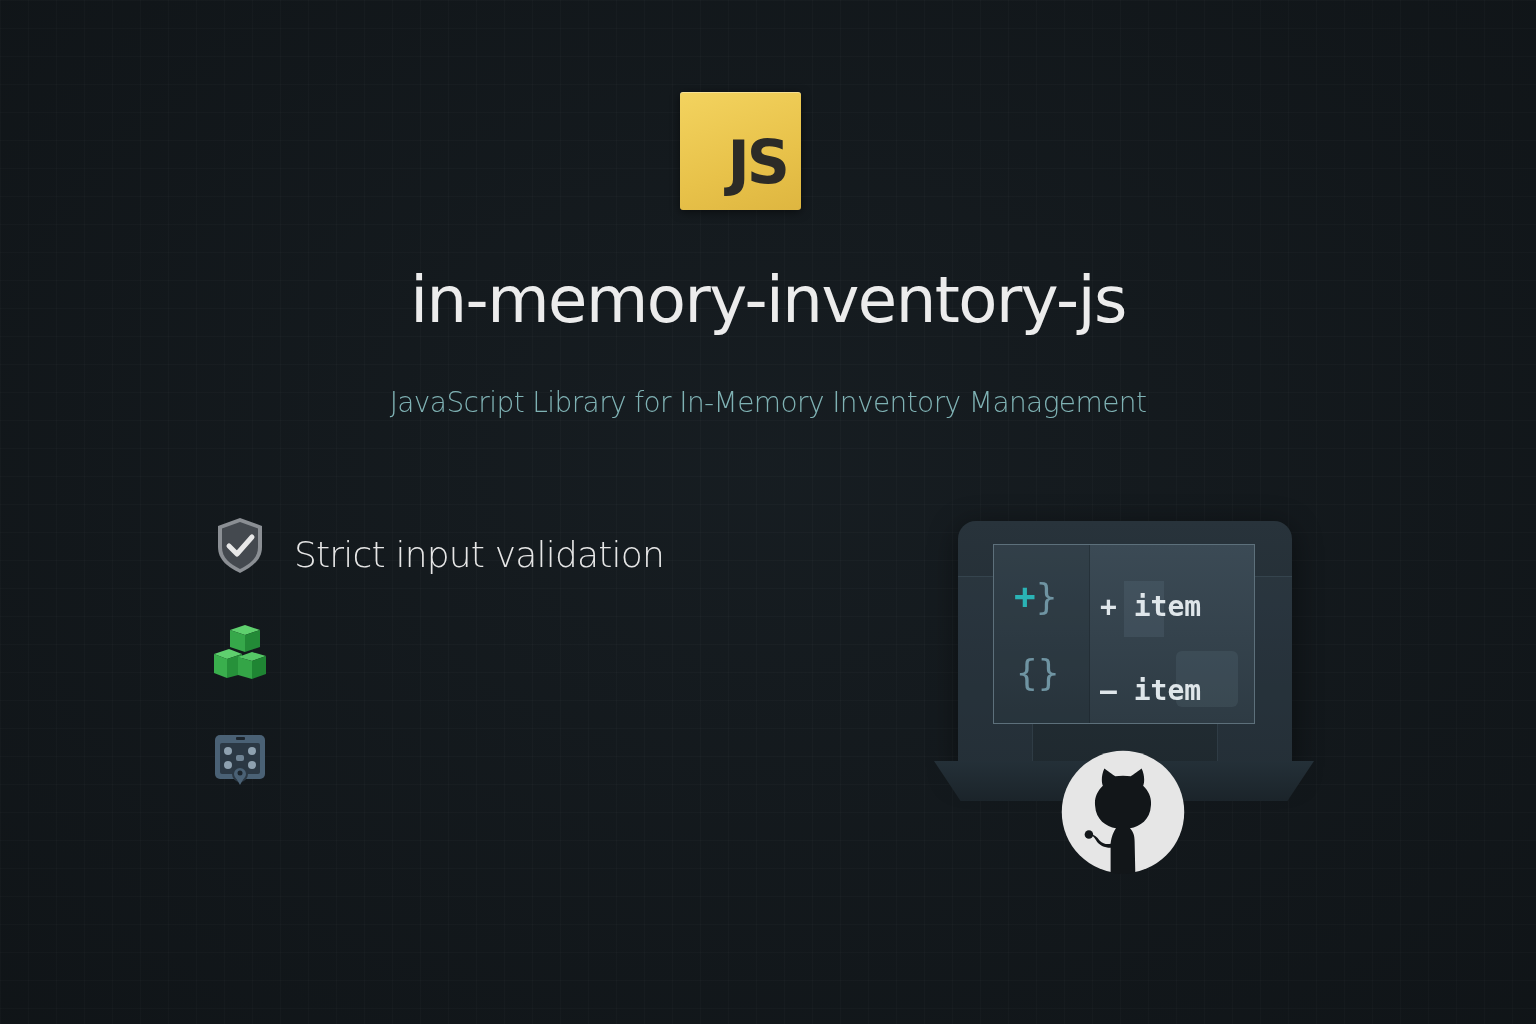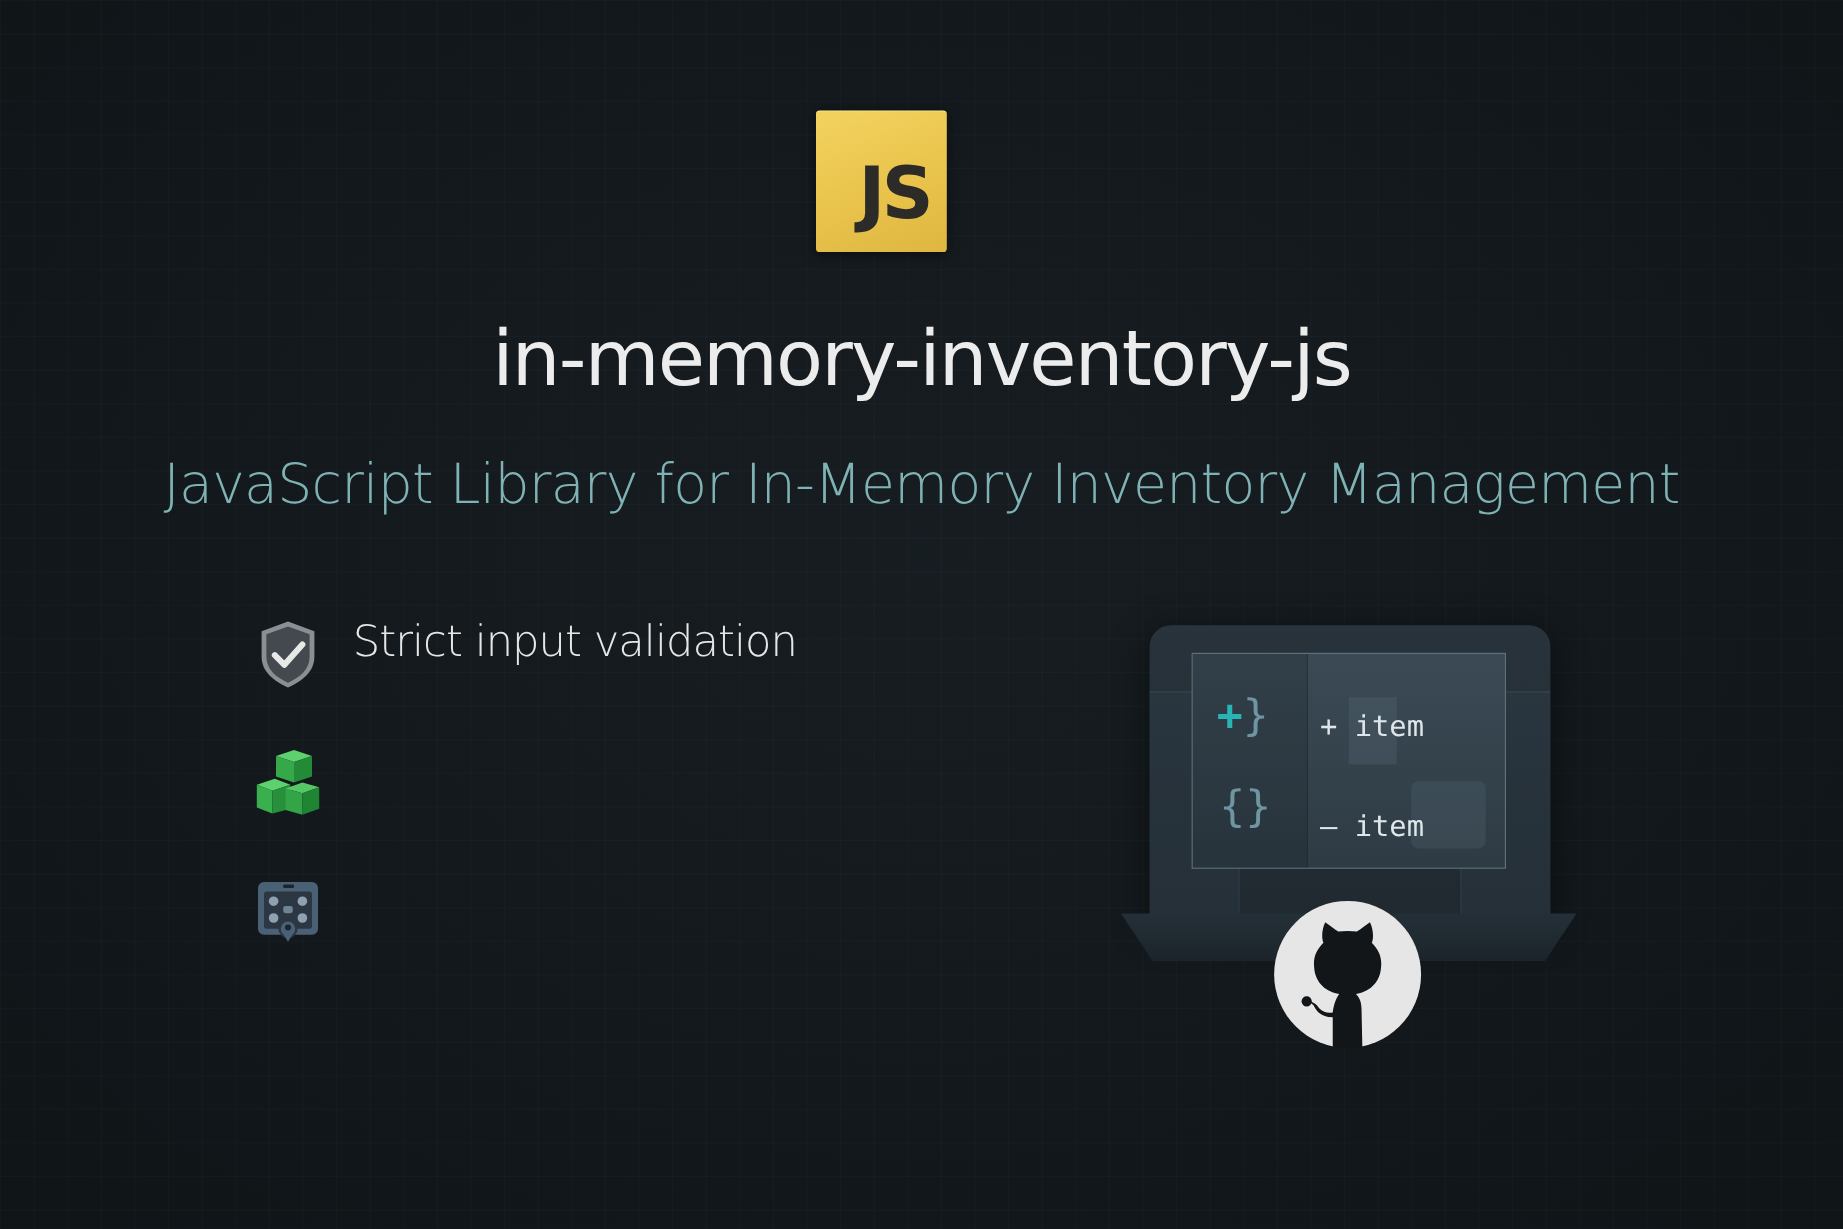--- a/index.html
+++ b/index.html
@@ -10,43 +10,43 @@
       linear-gradient(rgba(255,255,255,0.028) 1px, transparent 1px),
       linear-gradient(90deg, rgba(255,255,255,0.028) 1px, transparent 1px);
     background-size: 28px 28px;
     font-family: "DejaVu Sans", "Liberation Sans", sans-serif;
   }
   .vignette {
     position: absolute; inset: 0; pointer-events: none;
     background: radial-gradient(ellipse at 50% 45%, rgba(30,38,44,0.25) 0%, rgba(8,10,12,0.35) 100%);
   }
   .js-logo {
-    position: absolute; left: 680px; top: 92px; width: 109px; height: 118px;
+    position: absolute; left: 680px; top: 92px; width: 121px; height: 118px;
     background: linear-gradient(160deg, #f3d35f 0%, #e8c24a 60%, #deb640 100%);
     border-radius: 3px;
     box-shadow: 0 2px 10px rgba(0,0,0,0.5), inset 0 1px 0 rgba(255,255,255,0.35);
   }
   .js-logo span {
     position: absolute; right: 14px; bottom: 18px;
     font-family: "DejaVu Sans", sans-serif; font-weight: bold;
     font-size: 60px; letter-spacing: -3px; color: #2c2b27; line-height: 1;
   }
   .title {
     position: absolute; left: 0; right: 0; top: 255px; text-align: center;
     font-family: "DejaVu Sans", sans-serif; font-weight: 500;
     font-size: 64px; letter-spacing: -1.5px; color: #ececec; line-height: 90px;
   }
   .subtitle {
     position: absolute; left: 0; right: 0; top: 376px; text-align: center;
     font-family: "DejaVu Sans", sans-serif; font-weight: 300;
-    font-size: 46px; letter-spacing: -0.6px; color: #7fb2b4; line-height: 54px;
+    font-size: 28px; letter-spacing: -0.6px; color: #7fb2b4; line-height: 54px;
   }
   .features { position: absolute; left: 212px; top: 515px; }
   .feature {
-    position: absolute; left: 0; height: 60px; display: flex; align-items: flex-start; white-space: nowrap;
+    position: absolute; left: 0; height: 60px; display: flex; align-items: flex-end; white-space: nowrap;
   }
   .feature .icon { width: 56px; height: 60px; position: relative; }
   .feature .label {
     margin-left: 26px; font-family: "DejaVu Sans", sans-serif; font-size: 36px;
     letter-spacing: -0.8px; color: #e6e6e6; font-weight: 300;
   }
   
   .laptop { position: absolute; left: 930px; top: 518px; width: 390px; height: 290px; }
   .laptop .lid {
     position: absolute; left: 28px; top: 3px; width: 334px; height: 250px;
@@ -76,21 +76,21 @@
     background: rgba(20,28,34,0.22);
     border-right: 1px solid rgba(20,28,34,0.35);
   }
   .code-sym {
     position: absolute; font-family: "DejaVu Sans Mono", monospace;
     font-size: 36px; line-height: 1; color: #6f94a2;
   }
   .code-sym .plus { color: #2ab3b5; font-weight: bold; }
   .code-line {
     position: absolute; left: 106px; font-family: "DejaVu Sans Mono", monospace;
-    font-size: 24px; color: #dfe6ea; line-height: 1;
+    font-size: 28px; color: #dfe6ea; line-height: 1; font-weight: bold;
   }
   .hl1 { position: absolute; left: 130px; top: 36px; width: 40px; height: 56px; background: rgba(110,135,150,0.18); }
   .hl2 { position: absolute; left: 182px; top: 106px; width: 62px; height: 56px; border-radius: 6px; background: rgba(110,135,150,0.16); }
   .github {
     position: absolute; left: 1061px; top: 750px; width: 124px; height: 124px;
   }
 </style>
 </head>
 <body>
 

